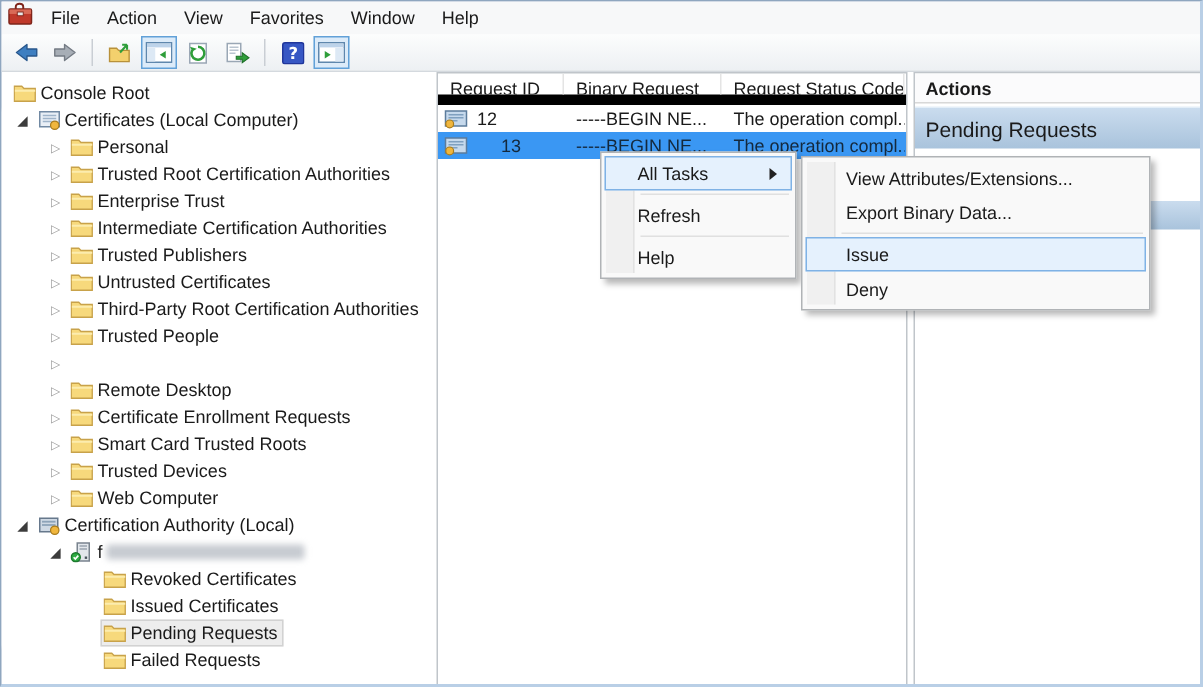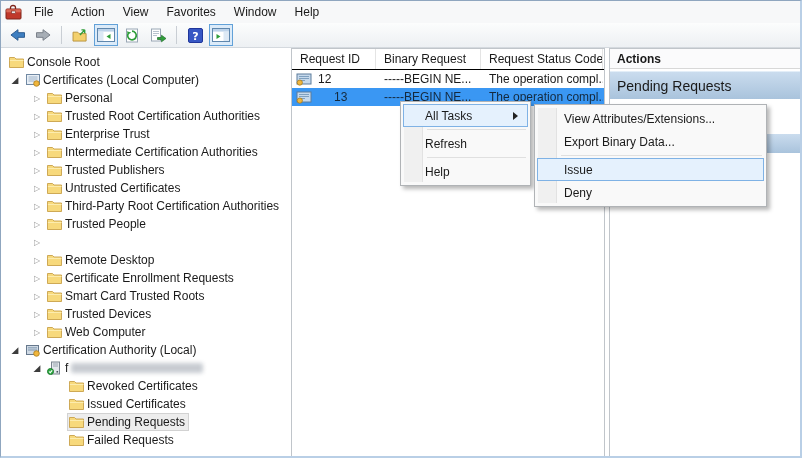--- a/index.html
+++ b/index.html
@@ -8,21 +8,21 @@
     font-family: "Liberation Sans", "DejaVu Sans", sans-serif;
     font-size: 12px; color:#1a1a1a; background:#fff;
   }
   .window {
     position:relative; width:802px; height:458px;
     border:1px solid #8fa6bf; border-right:2px solid #b9cfe6; border-bottom:2px solid #b9cfe6;
     background:#fff; overflow:hidden;
   }
   
   .menubar { position:absolute; left:0; top:0; right:0; height:22px;
-    background:#f7f8f9; display:flex; align-items:center; }
+    background:#f7f8f9; display:flex; align-items:flex-start; }
   .app-ic { display:inline-flex; width:24px; justify-content:center; align-items:center; }
   .mb-item { padding:0 9px; height:22px; line-height:22px; cursor:default; }
   
   .toolbar { position:absolute; left:0; top:22px; right:0; height:25px;
     background:linear-gradient(#fcfdfd,#edf0f3); border-bottom:1px solid #d4d9de;
     display:flex; align-items:center; padding-left:3px; }
   .tb-btn { width:24px; height:22px; border:1px solid transparent; background:transparent;
     display:inline-flex; align-items:center; justify-content:center; margin:0 1px; padding:0; }
   .tb-btn.pressed { background:#dcebf9; border:1px solid #62a1d8; }
   .tb-sep { width:1px; height:18px; background:#c9ced4; margin:0 5px; }
@@ -34,21 +34,21 @@
   .exp { width:16px; flex:0 0 16px; text-align:center; font-size:8px; color:#9a9a9a; }
   .exp.expanded { color:#3c3c3c; font-size:9px; }
   .t-inner { display:inline-flex; align-items:center; padding:1px 3px 1px 1px; border:1px solid transparent; }
   .t-inner.t-sel { background:#ededed; border:1px solid #d2d2d2; }
   .t-ic { display:inline-flex; width:18px; flex:0 0 18px; }
   .redact { display:inline-block; width:132px; height:10px; margin-left:3px;
     background:#c7cbd1; filter:blur(2px); border-radius:2px; }
   
   .listpane { position:absolute; left:290px; top:47px; width:314px; height:409px;
     border:1px solid #c0c5ca; background:#fff; }
-  .l-head { display:flex; height:21px; border-bottom:1px solid #000000; }
+  .l-head { display:flex; height:21px; border-bottom:7px solid #000000; }
   .l-hcell { line-height:20px; padding-left:8px; border-right:1px solid #e4e4e4; overflow:hidden; white-space:nowrap; }
   .l-row { display:flex; height:18px; align-items:center; white-space:nowrap; }
   .l-row.sel { background:var(--selection); color:#14293d; }
   .l-cell { padding-left:8px; overflow:hidden; display:flex; align-items:center; height:18px; }
   .l-cell.first { padding-left:4px; }
   .l-cell .t-ic { margin-right:4px; }
   
   .actions { position:absolute; left:608px; top:47px; width:192px; height:409px;
     border:1px solid #c0c5ca; background:#fff; }
   .a-hd { height:20px; line-height:20px; font-weight:bold; padding-left:7px;

